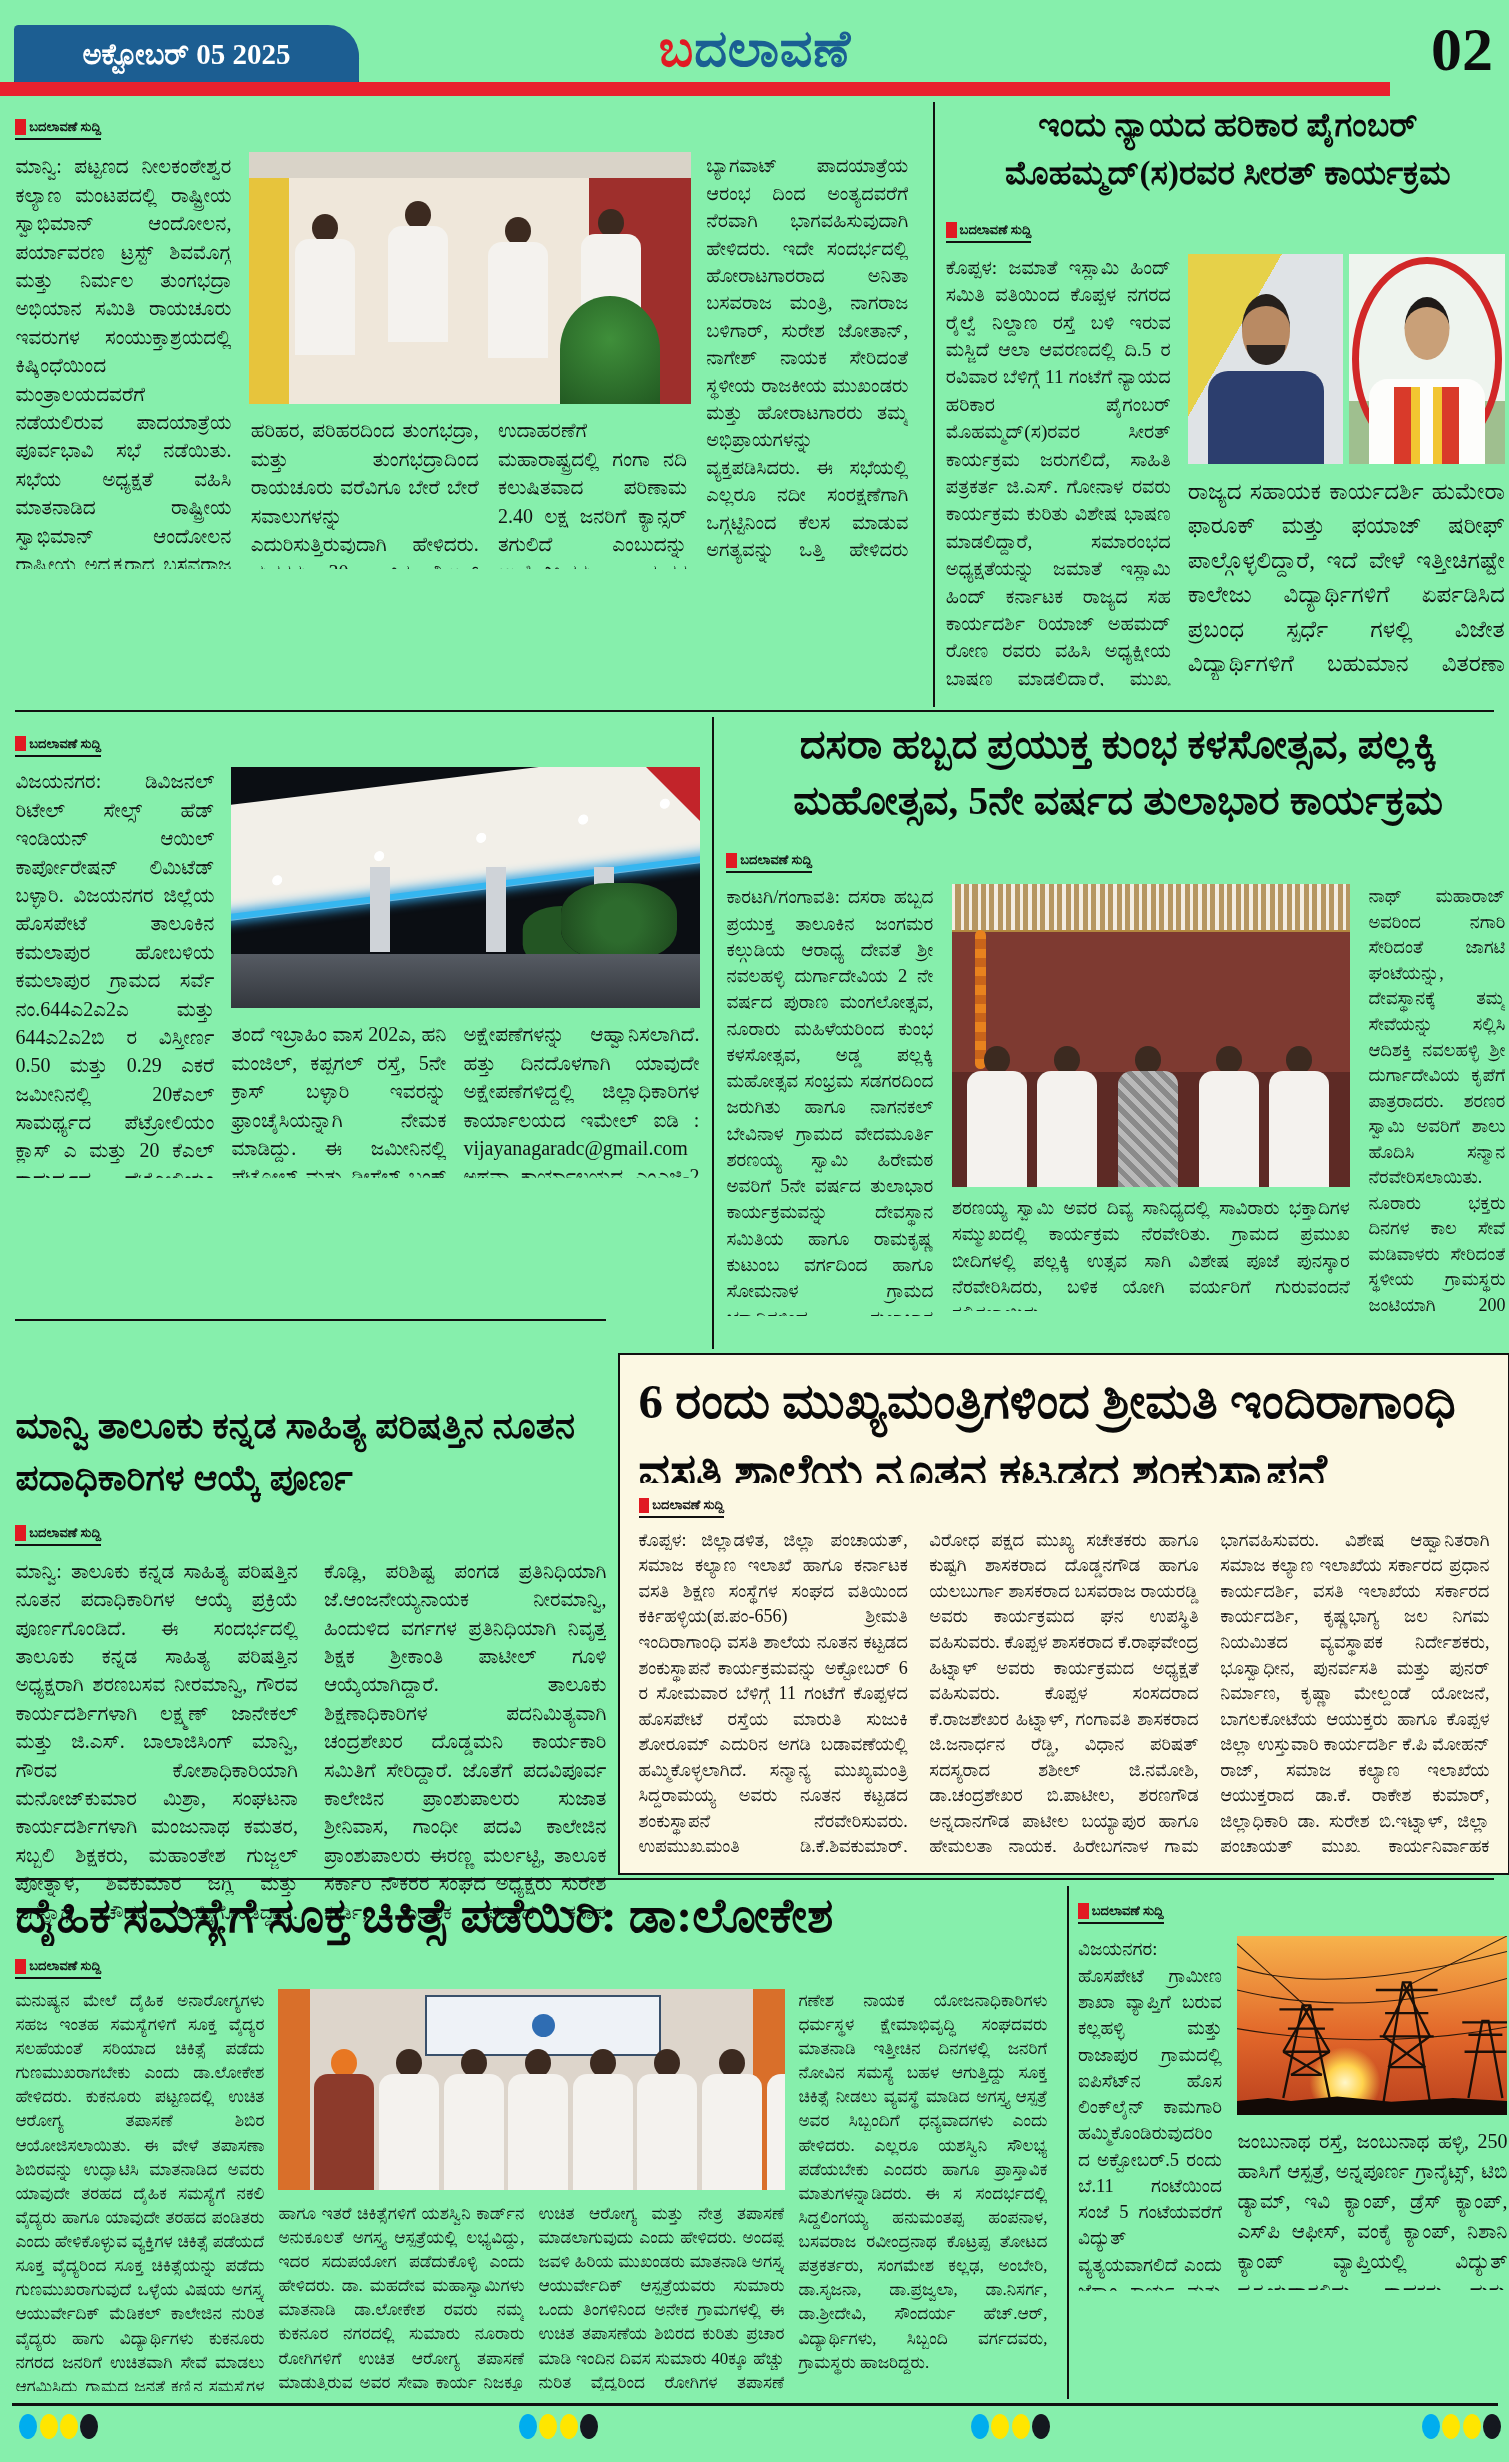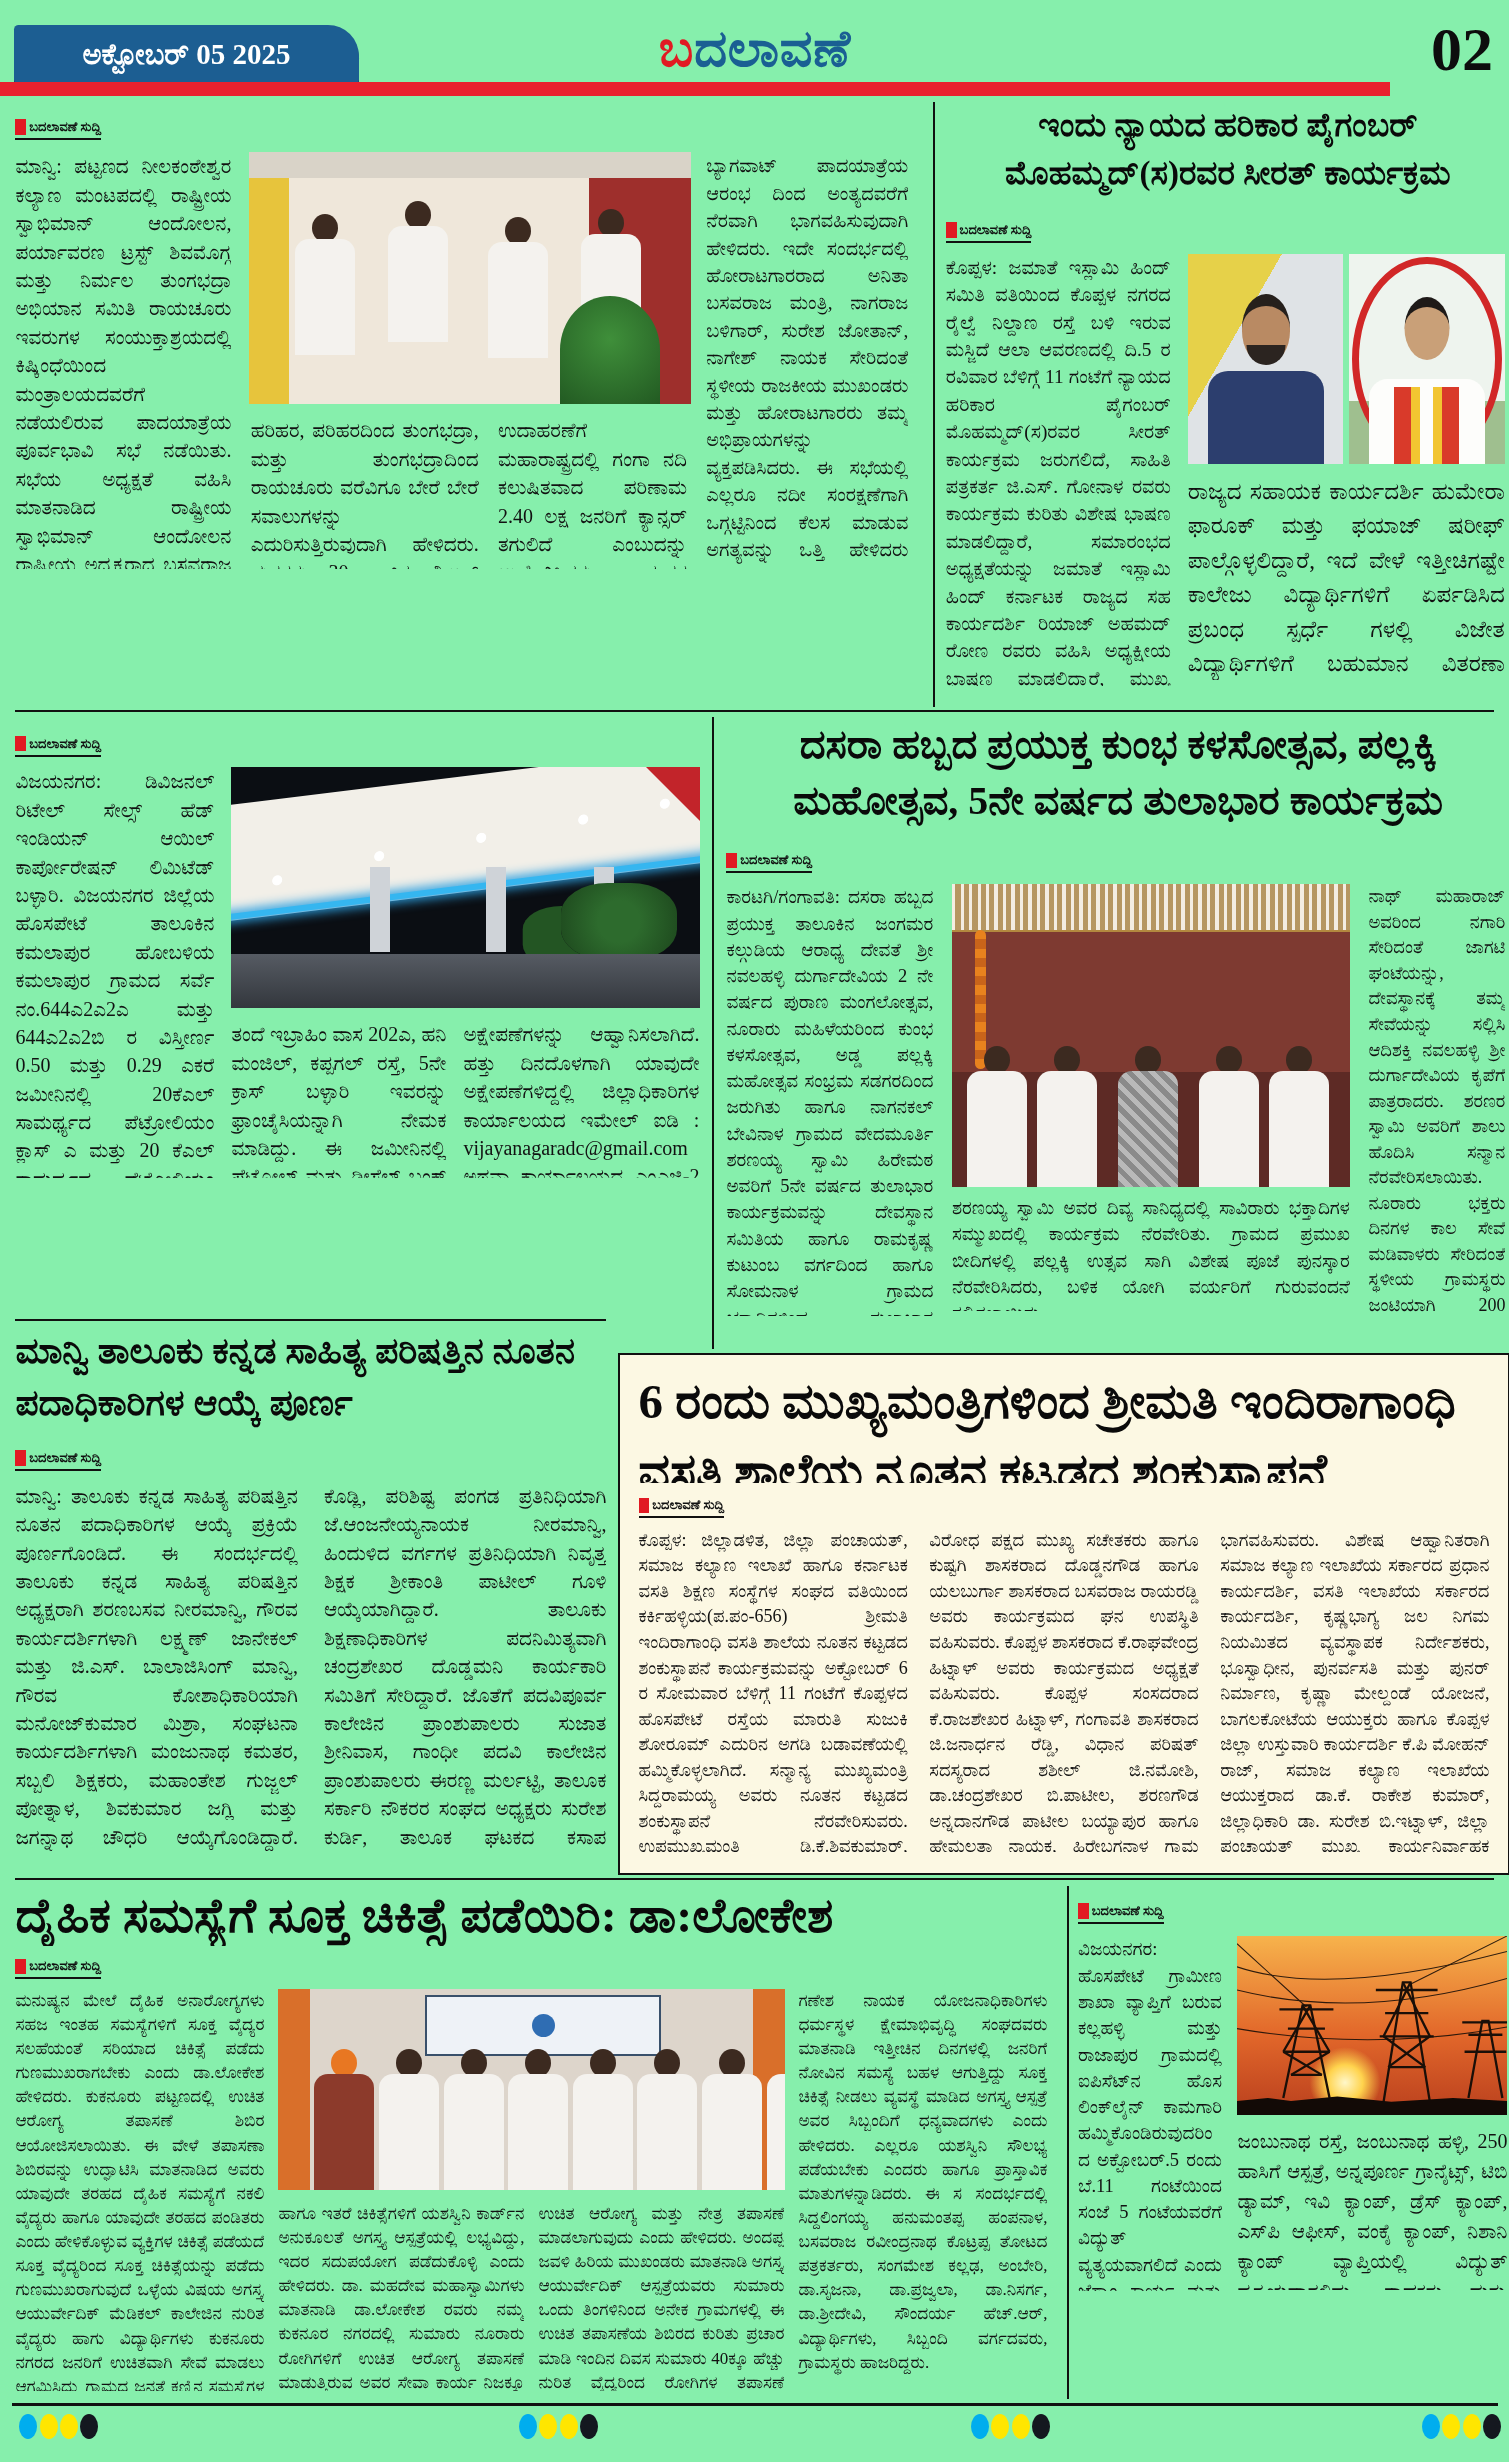--- a/index.html
+++ b/index.html
@@ -106,21 +106,21 @@
   .a4 .c3{width:137px;font-size:18px;}
   .a4 .ph{width:398px;height:303px;background:linear-gradient(180deg,#b3893f 0 16%,#7e3a31 16% 62%,#5d2a25 62%);}
   .a4 .tinsel{position:absolute;left:0;top:0;right:0;height:46px;
      background:repeating-linear-gradient(90deg,rgba(255,255,255,.85) 0 3.1px,rgba(190,190,200,.25) 3.1px 8.5px);}
   .a4 .garl{position:absolute;left:23px;top:46px;width:10.8px;height:139px;
      background:repeating-linear-gradient(180deg,#e8821e 0 9.3px,#c9641a 9.3px 18.5px);border-radius:6.2px;}
   .a4 .crowd{position:absolute;left:0;bottom:0;width:100%;height:162px;}
   .a4 .crowd .person{bottom:0;}
   .a4 .check .torso{background:repeating-linear-gradient(45deg,#8a8a8a 0 5.4px,#b9b9b9 5.4px 10.8px);}
   
-  .a5{left:15.4px;top:1325px;width:591px;height:550px;}
+  .a5{left:15.4px;top:1400px;width:591px;height:550px;}
   .a5 .hl{font-size:36px;line-height:1.45;height:108px;}
   .a5 .byline{margin-top:17px;}
   .a5 .body{margin-top:10.8px;gap:26px;height:371px;}
   .a5 .col{width:283px;font-size:20px;}
   
   .a6{left:618px;top:1353px;width:892px;height:522px;background:#fcf8e3;border:2.3px solid #111;
       box-sizing:border-box;padding:12.4px 18.5px;}
   .a6 .hl{font-size:49px;line-height:1.42;height:116px;}
   .a6 .byline{margin-top:14px;}
   .a6 .body{margin-top:9.3px;gap:21.6px;height:324px;}

